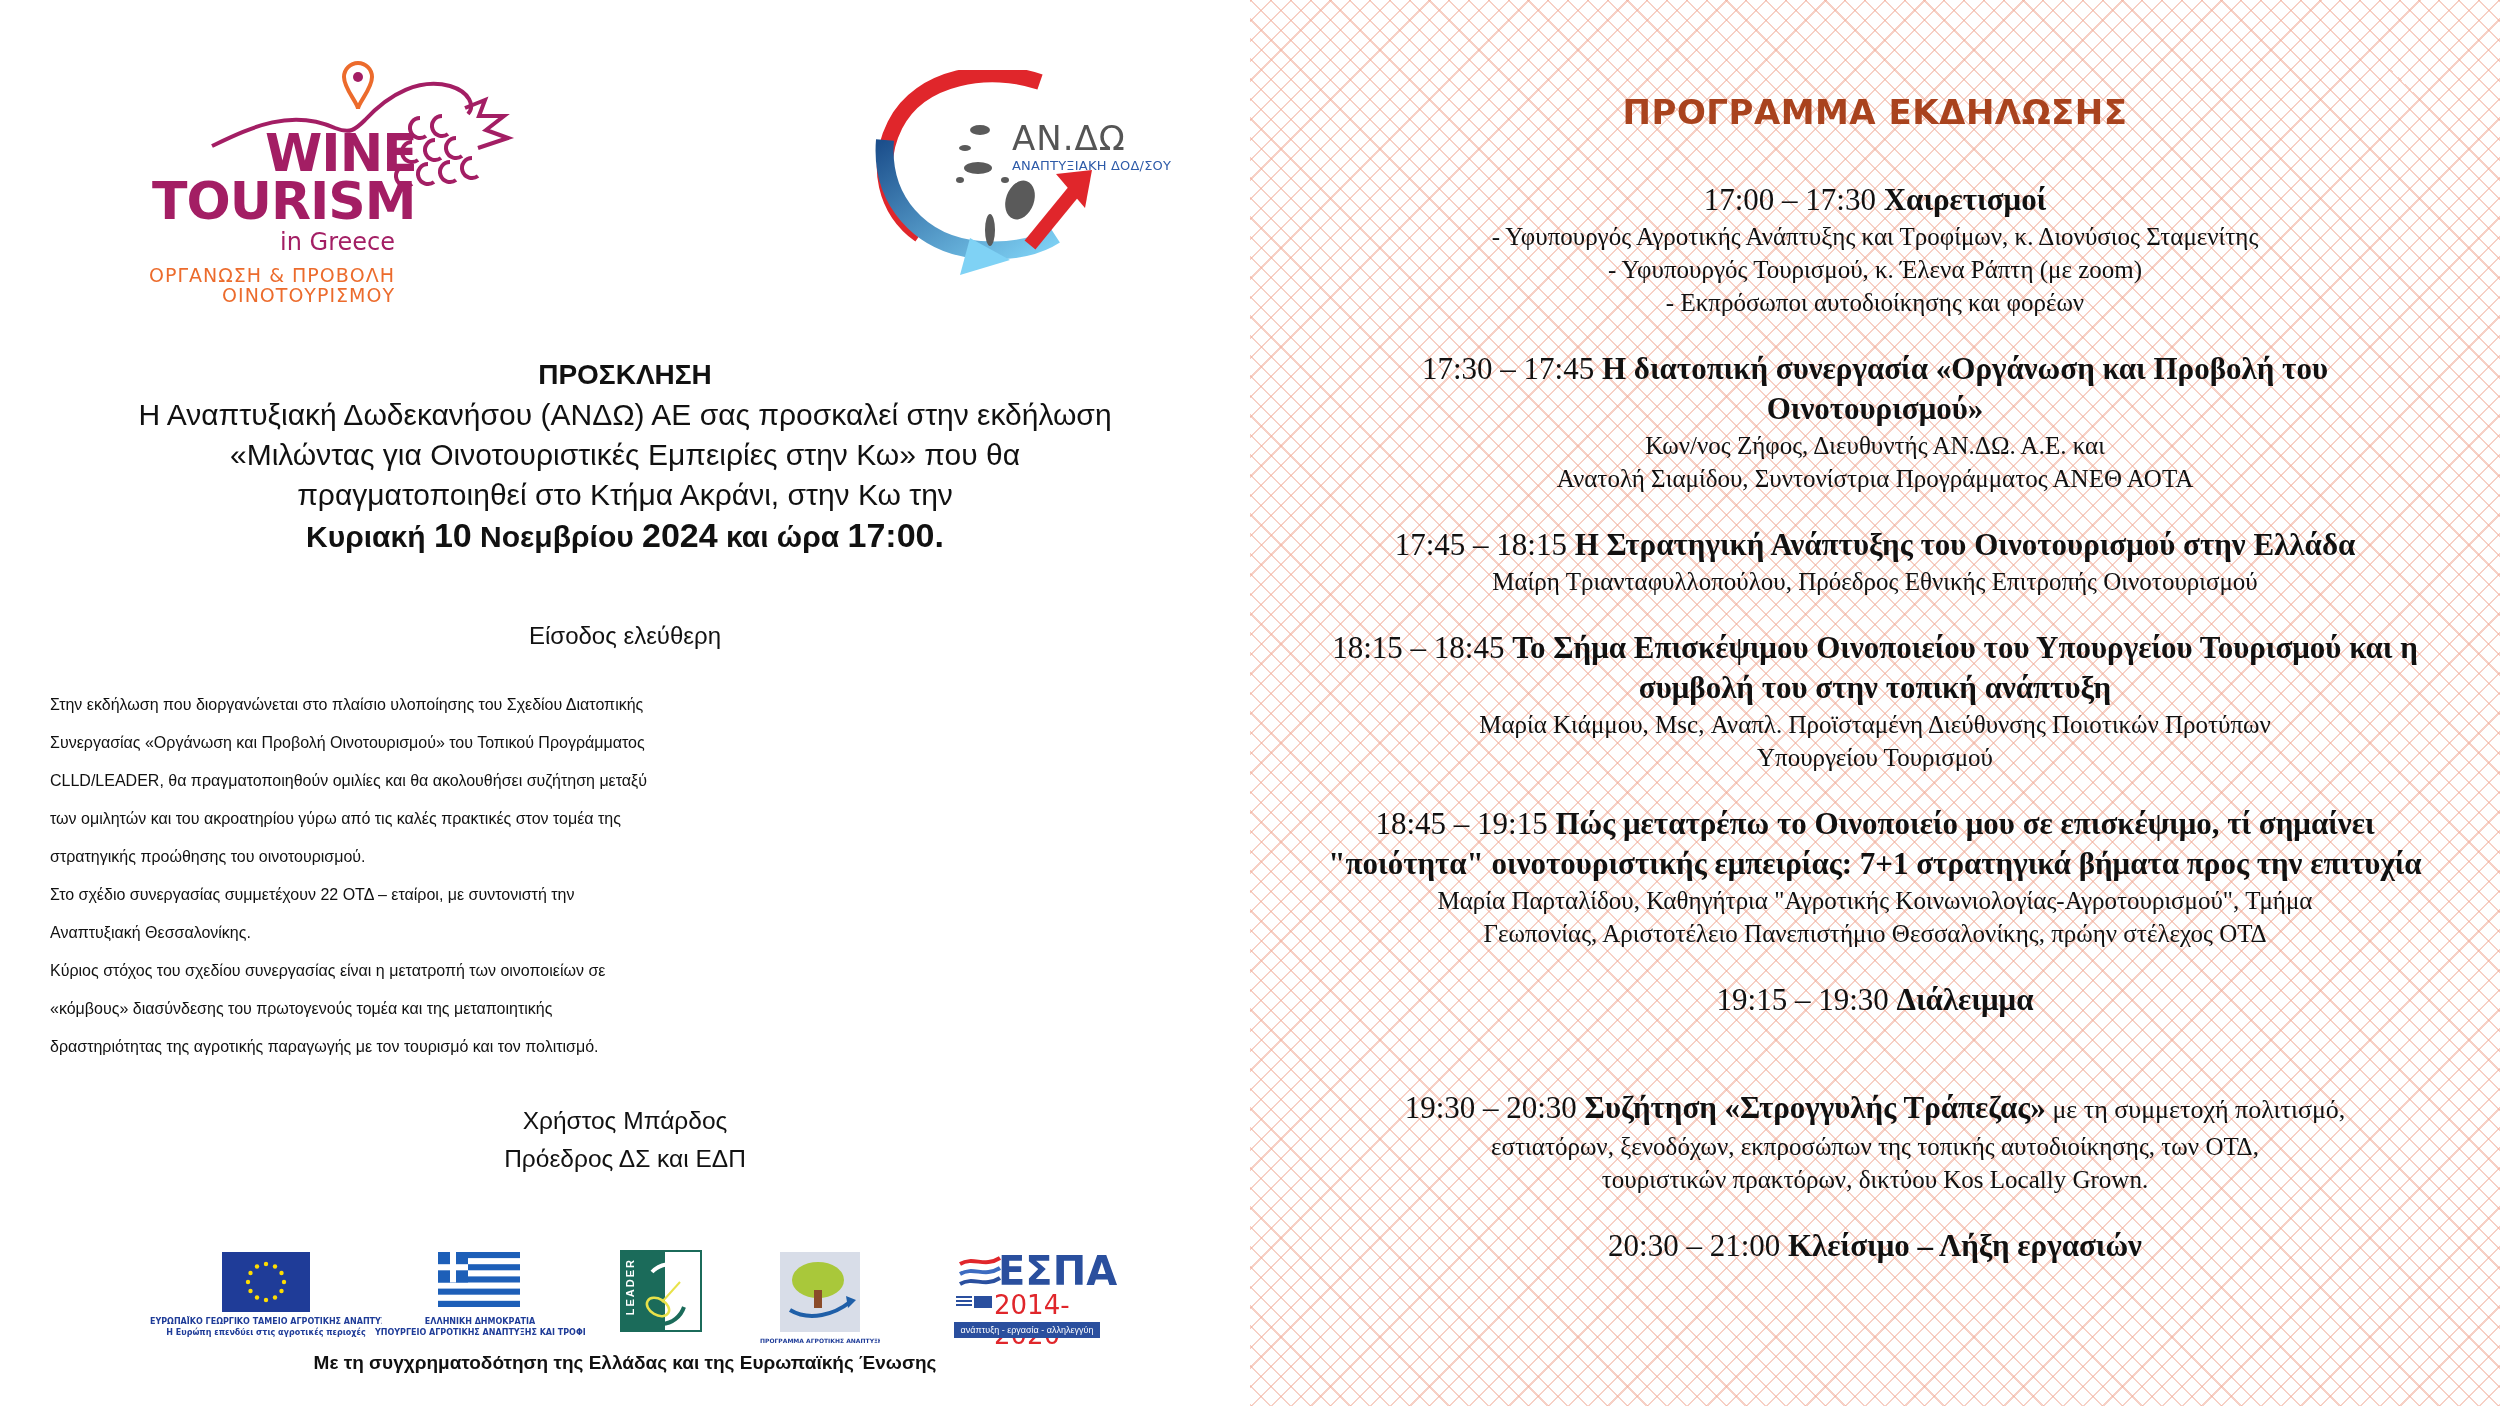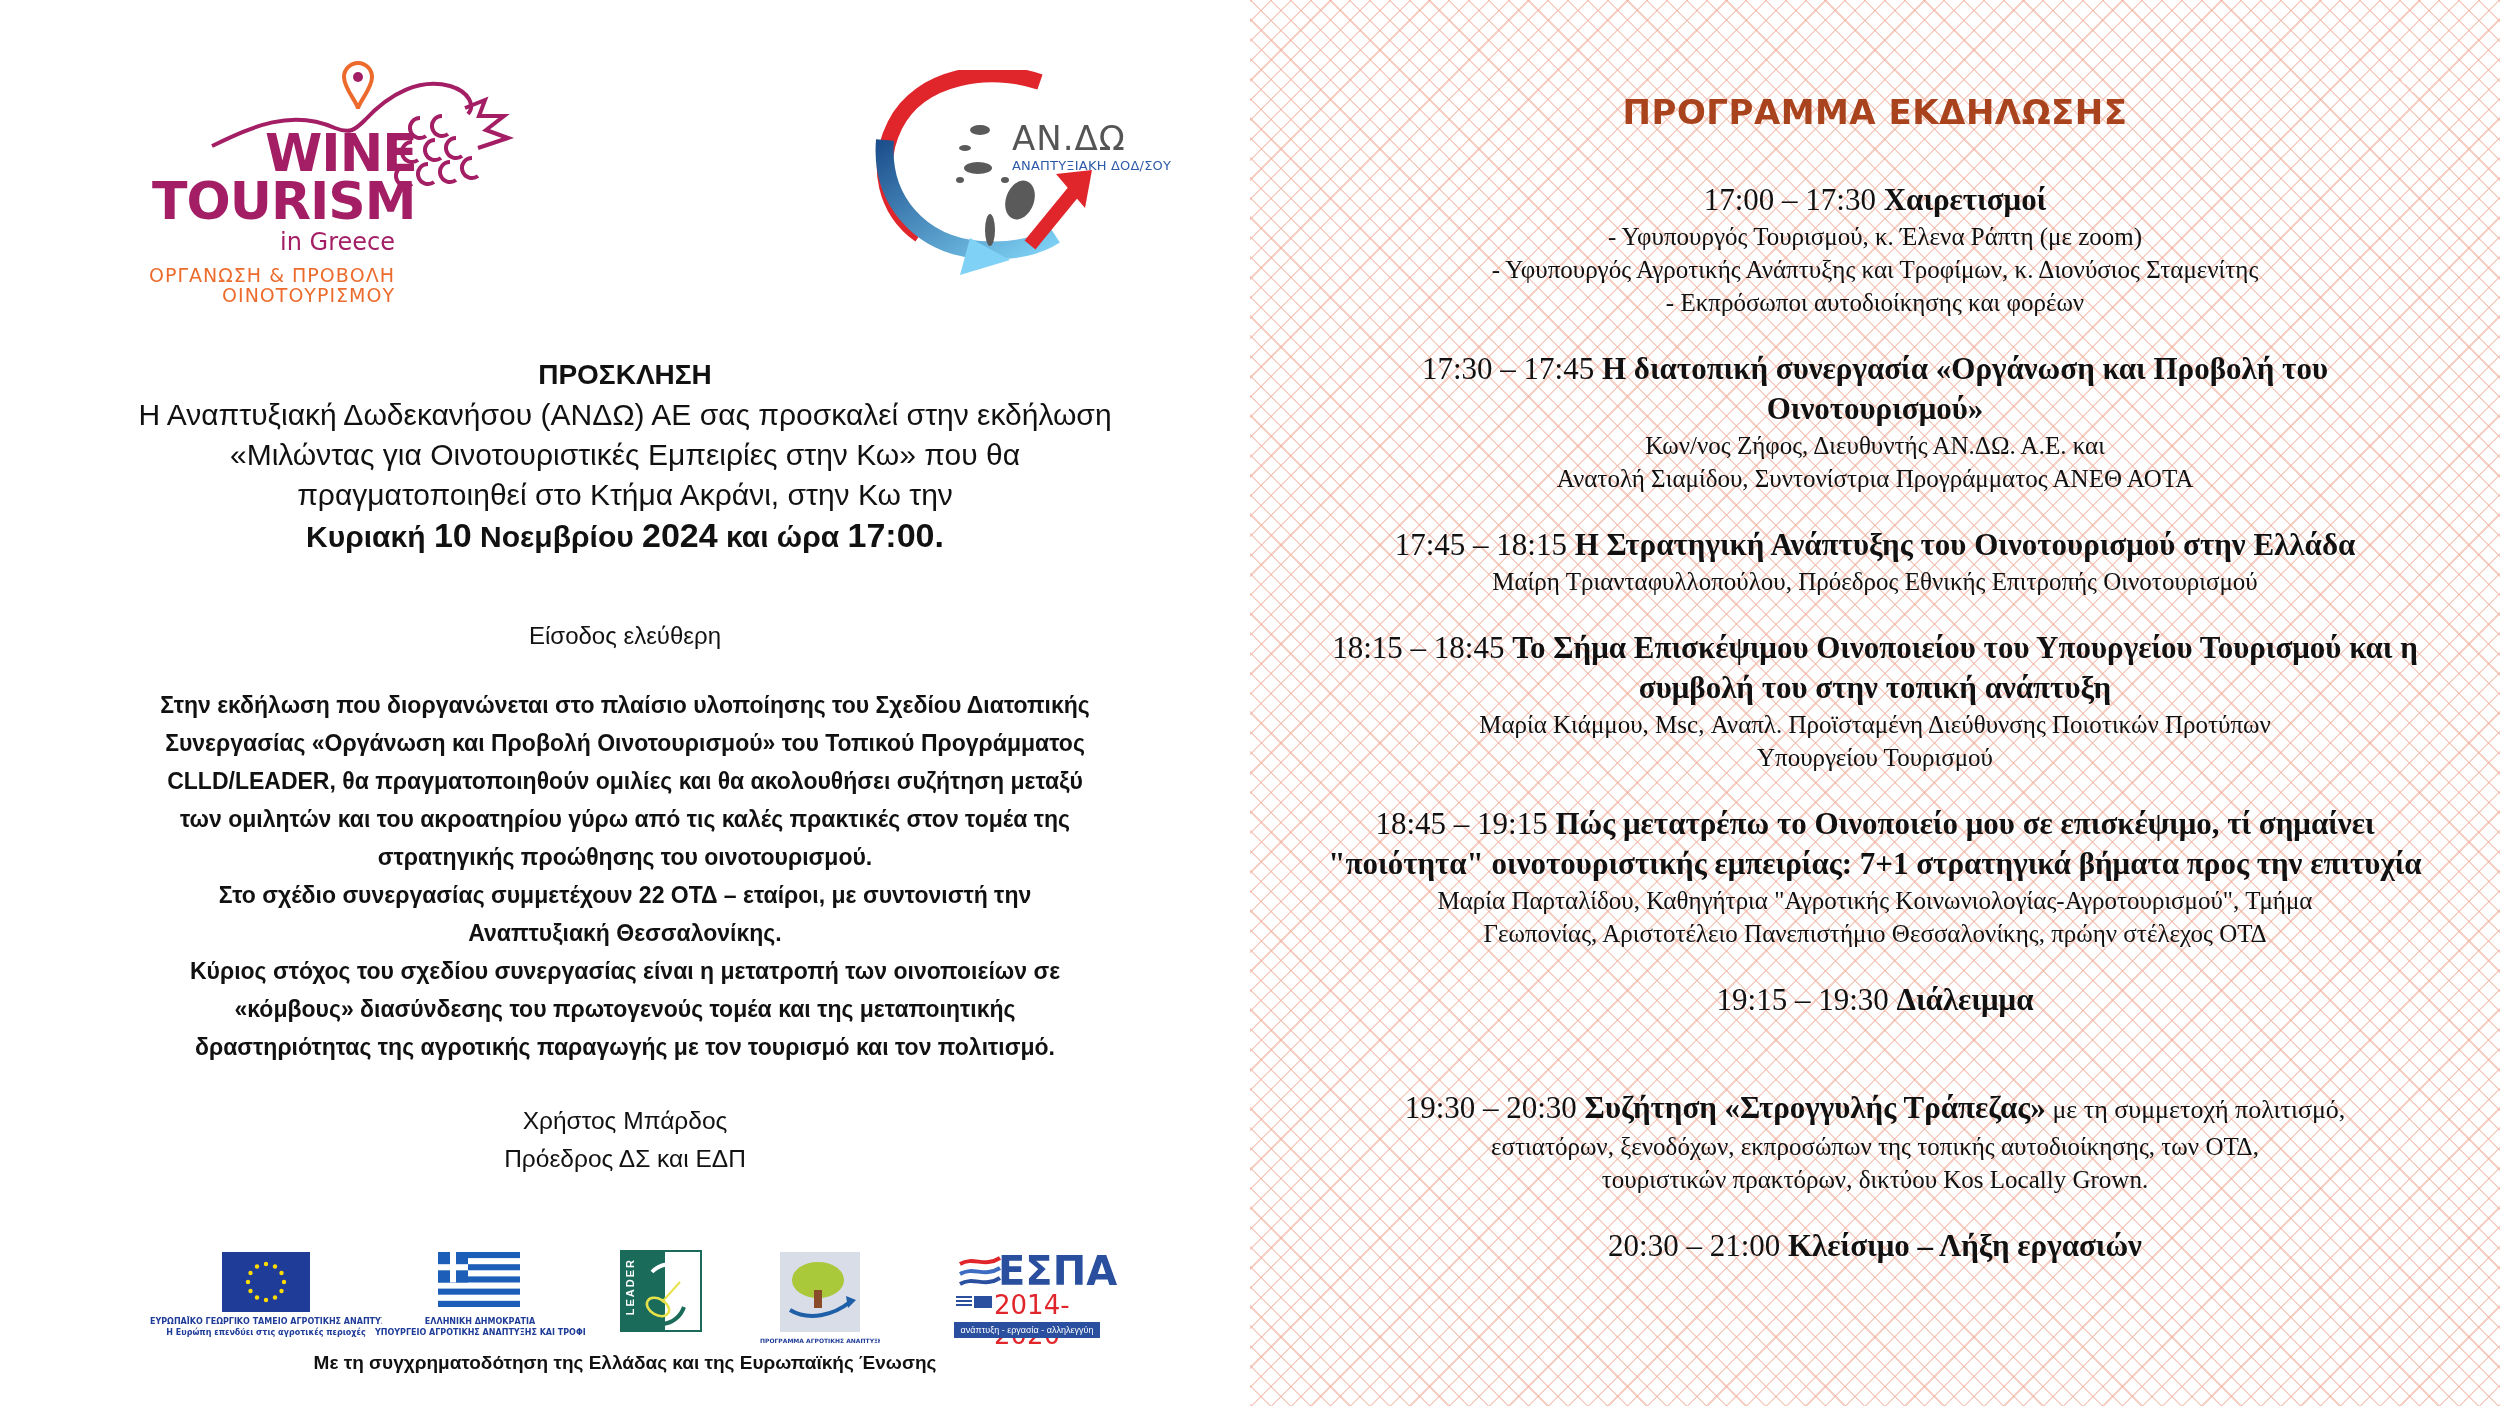--- a/index.html
+++ b/index.html
@@ -24,21 +24,21 @@
   .logo-ando .ando-title { position: absolute; left: 152px; top: 48px; font-family: "DejaVu Sans", sans-serif; font-size: 34px; color: #555; letter-spacing: 1px; }
   .logo-ando .ando-sub { position: absolute; left: 152px; top: 88px; font-family: "DejaVu Sans", sans-serif; font-size: 13px; color: #2d5aa8; letter-spacing: 0.2px; white-space: nowrap; }
 
   .invite { position: absolute; left: 50px; top: 355px; width: 1150px; text-align: center; font-size: 30px; line-height: 40px; }
   .invite .title { font-weight: bold; font-size: 28px; line-height: 40px; }
   .invite .date { font-weight: bold; font-size: 30px; }
   .invite .date b { font-size: 34px; }
 
   .entry { position: absolute; left: 50px; top: 622px; width: 1150px; text-align: center; font-size: 24px; }
 
-  .body-text { position: absolute; left: 50px; top: 686px; width: 1150px; text-align: center; font-size: 23px; line-height: 38px; font-weight: bold; }
+  .body-text { position: absolute; left: 50px; top: 686px; width: 1150px; text-align: left; font-size: 16px; line-height: 38px; }
 
   .signature { position: absolute; left: 50px; top: 1102px; width: 1150px; text-align: center; font-size: 24.5px; line-height: 38px; }
 
   .sponsors { position: absolute; left: 150px; top: 1240px; width: 950px; height: 160px; }
   .sp { position: absolute; }
   .sp-caption { position: absolute; font-size: 8px; line-height: 11px; color: #1f3c98; text-align: center; font-family: "DejaVu Sans", sans-serif; font-weight: bold; white-space: nowrap; overflow: hidden; }
   .cofund { position: absolute; left: 0; top: 112px; width: 950px; text-align: center; font-size: 19px; font-weight: bold; color: #111; }
 
   
   .right {
@@ -222,22 +222,22 @@
   </div>
 </div>
 
 <div class="right">
   <div class="program-title">ΠΡΟΓΡΑΜΜΑ ΕΚΔΗΛΩΣΗΣ</div>
 
   <div class="program">
 
     <div class="item gap-sm">
       <div class="head"><span class="time">17:00 – 17:30 </span><span class="topic">Χαιρετισμοί</span></div>
+      <div class="line">- Υφυπουργός Αγροτικής Ανάπτυξης και Τροφίμων, κ. Διονύσιος Σταμενίτης</div>
       <div class="line">- Υφυπουργός Τουρισμού, κ. Έλενα Ράπτη (με zoom)</div>
-      <div class="line">- Υφυπουργός Αγροτικής Ανάπτυξης και Τροφίμων, κ. Διονύσιος Σταμενίτης</div>
       <div class="line">- Εκπρόσωποι αυτοδιοίκησης και φορέων</div>
     </div>
 
     <div class="item gap-sm">
       <div class="head" style="padding:0 20px;"><span class="time">17:30 – 17:45  </span><span class="topic">Η διατοπική συνεργασία «Οργάνωση και Προβολή του Οινοτουρισμού»</span></div>
       <div class="line">Κων/νος Ζήφος, Διευθυντής ΑΝ.ΔΩ. Α.Ε. και</div>
       <div class="line">Ανατολή Σιαμίδου, Συντονίστρια Προγράμματος ΑΝΕΘ ΑΟΤΑ</div>
     </div>
 
     <div class="item gap-sm">

